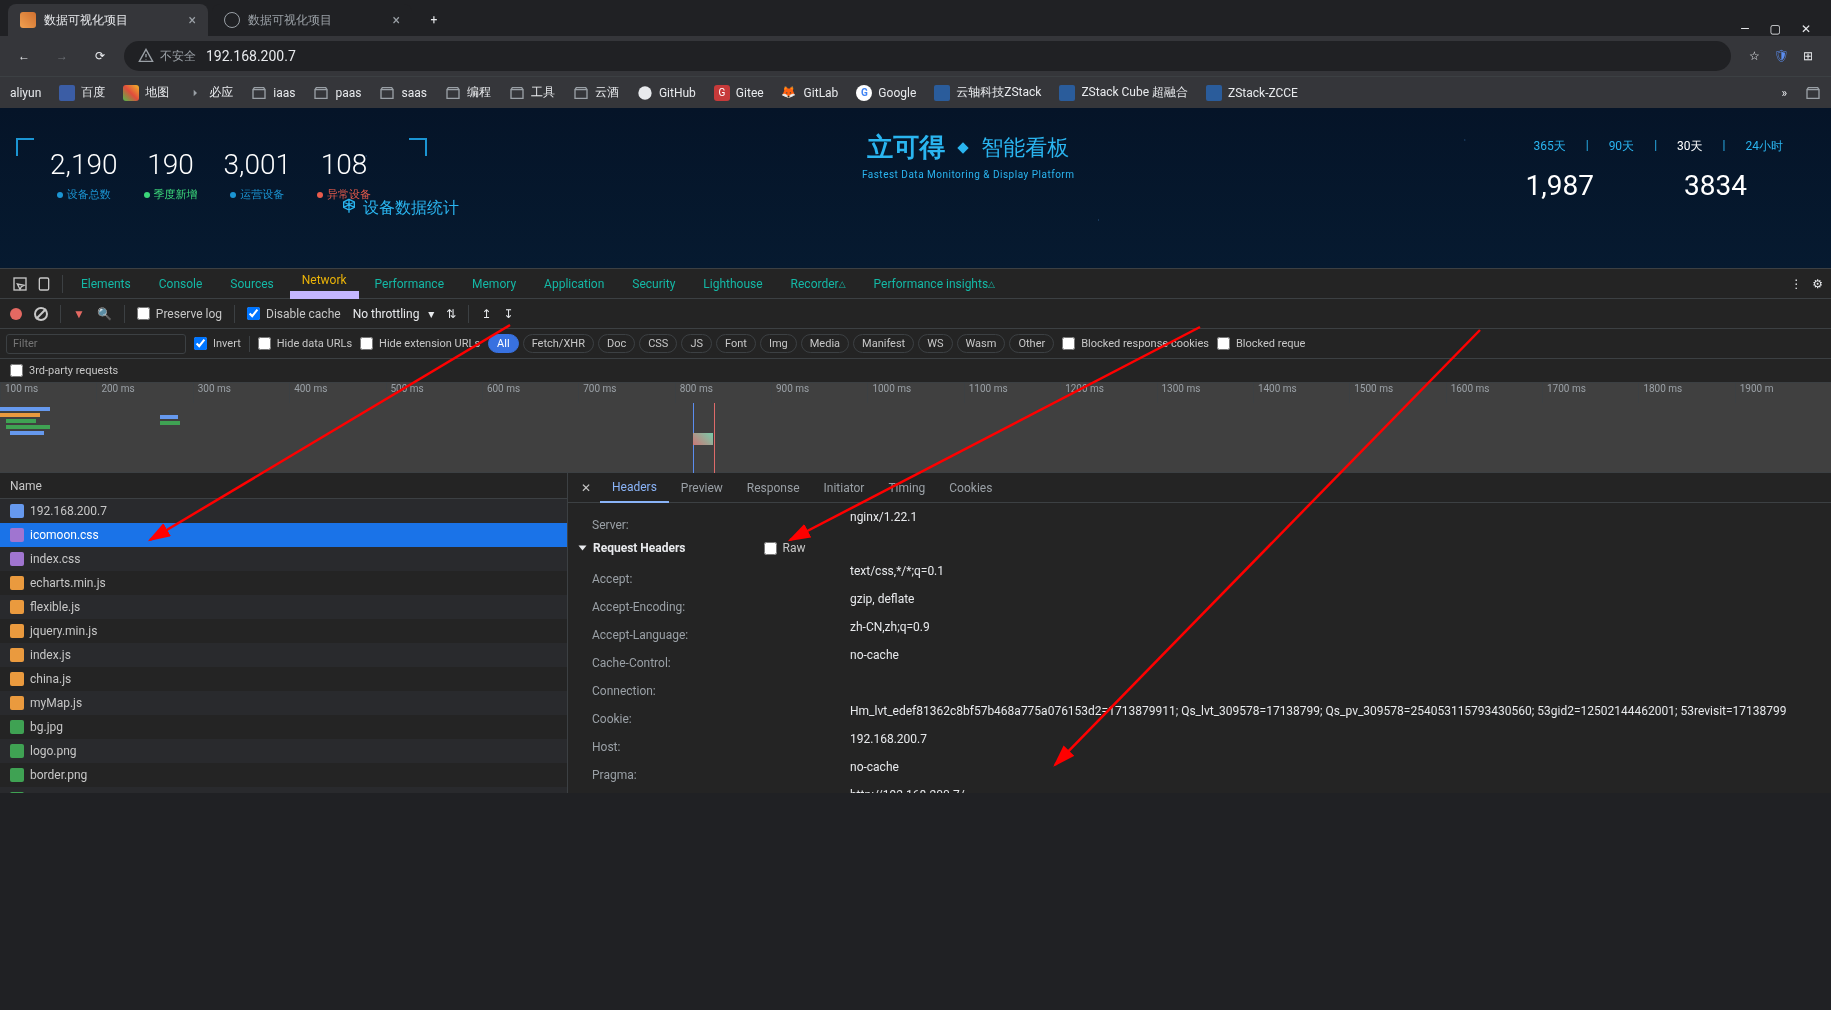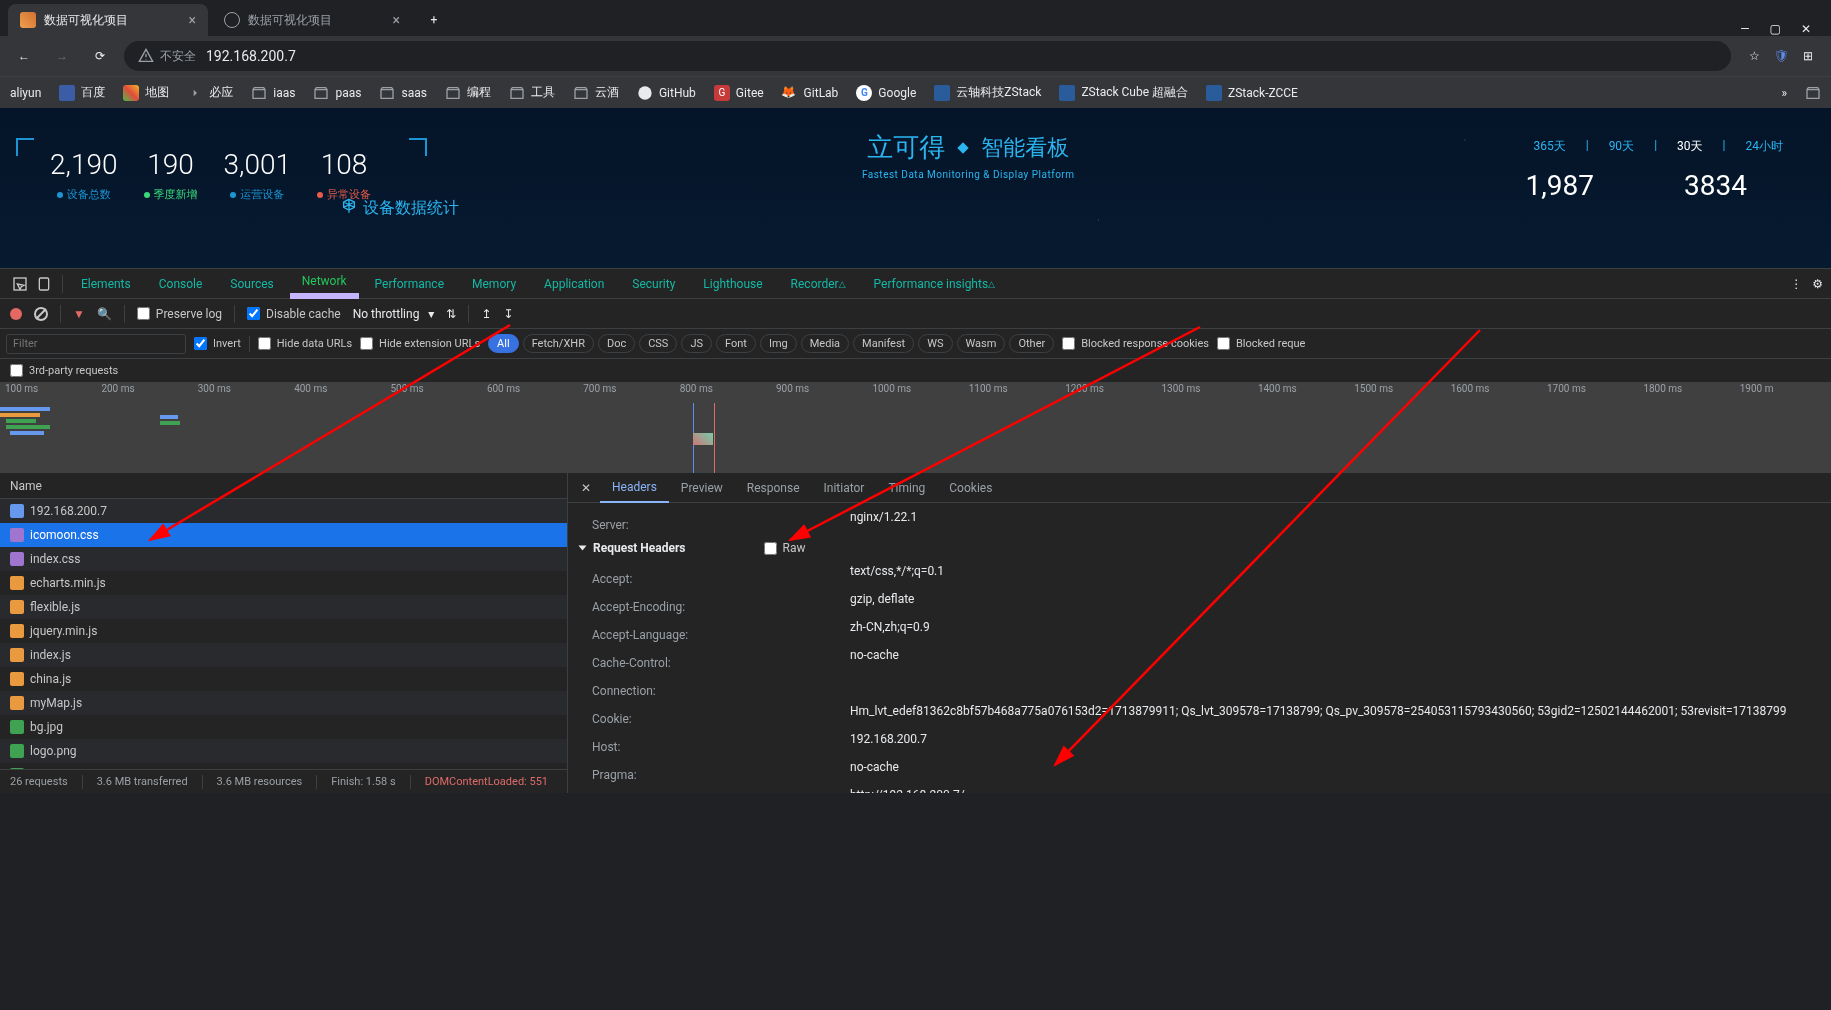--- a/index.html
+++ b/index.html
@@ -34,37 +34,37 @@
 .stats-left { display:flex; gap:26px; padding:40px 40px 16px 50px; position:relative; z-index:2; }
 .stat { text-align:center; }
 .stat .num { font-size:28px; font-weight:300; color:#fff; }
 .stat .lbl { font-size:11px; margin-top:6px; }
 .stat .dot { width:6px; height:6px; border-radius:3px; display:inline-block; margin-right:4px; }
 .corner { position:absolute; top:30px; left:16px; width:18px; height:18px; border-left:2px solid #1b95d3; border-top:2px solid #1b95d3; }
 .corner2 { position:absolute; top:30px; right:-16px; width:18px; height:18px; border-right:2px solid #1b95d3; border-top:2px solid #1b95d3; }
 .center-title { flex:1; text-align:center; padding-top:22px; position:relative; z-index:2; }
 .logo-row { display:flex; align-items:center; justify-content:center; gap:14px; }
 .diamond { width:8px; height:8px; background:#2ab5f0; transform:rotate(45deg); }
-.logo-text { font-size:26px; color:#2ab5f0; font-weight:normal; }
+.logo-text { font-size:26px; color:#2ab5f0; font-weight:bold; }
 .logo-sub { font-size:22px; color:#2ab5f0; }
 .logo-tag { font-size:10px; color:#2ab5f0; margin-top:4px; letter-spacing:0.5px; }
 .subhead { display:flex; gap:6px; color:#2ab5f0; font-size:16px; margin-top:18px; }
 .stats-right { padding:30px 40px 0 0; position:relative; z-index:2; }
 .timefilter { display:flex; gap:4px; font-size:12px; }
 .timefilter span { padding:0 8px; color:#2ab5f0; }
 .timefilter span.active { color:#fff; }
 .timefilter .sep { color:#2ab5f0; }
 .right-nums { display:flex; gap:90px; margin-top:14px; font-size:28px; color:#fff; }
 
 
 .devtools { position:relative; background:#242424; border-top:1px solid #3c4043; }
 .dt-tabs { height:30px; display:flex; align-items:center; padding:0 8px; border-bottom:1px solid #3c4043; background:#242424; }
 .dt-tabs .icon { width:24px; height:24px; display:flex; align-items:center; justify-content:center; color:#c7c7c7; }
 .dt-tabs .tab { min-width:auto; padding:0 12px; background:none; height:30px; border-radius:0; color:#14b8a6; font-size:12px; }
-.dt-tabs .tab.sel { color:#22c55e; border-bottom:6px solid #c4b5fd; }
+.dt-tabs .tab.sel { color:#eab308; border-bottom:8px solid #c4b5fd; }
 .dt-tabs .right { margin-left:auto; display:flex; gap:10px; }
 
 .dt-toolbar { height:30px; display:flex; align-items:center; gap:12px; padding:0 10px; border-bottom:1px solid #3c4043; background:#242424; font-size:12px; }
 .rec { width:12px; height:12px; border-radius:6px; background:#e46962; }
 .noblock { width:14px; height:14px; border:2px solid #c7c7c7; border-radius:7px; position:relative; }
 .noblock::after { content:""; position:absolute; width:14px; height:2px; background:#c7c7c7; top:4px; left:-2px; transform:rotate(-45deg); }
 .dt-toolbar .sep { width:1px; height:18px; background:#3c4043; }
 .ck { display:flex; align-items:center; gap:6px; color:#c7c7c7; }
 .ck input { width:13px; height:13px; }
 
@@ -485,31 +485,20 @@
           </div>
           <div class="reqrow">
             <span class="file-icon" style="background: rgb(63, 162, 83); border-radius: 2px;"></span>
             <span>border.png</span>
           </div>
           <div class="reqrow">
             <span class="file-icon" style="background: rgb(63, 162, 83); border-radius: 2px;"></span>
             <span>rect.png</span>
           </div>
         </div>
-      <div class="statusbar">
-        <span>26 requests</span>
-          <div class="sep"></div>
-        <span>3.6 MB transferred</span>
-          <div class="sep"></div>
-        <span>3.6 MB resources</span>
-          <div class="sep"></div>
-        <span>Finish: 1.58 s</span>
-          <div class="sep"></div>
-        <span class="dcl">DOMContentLoaded: 551</span>
-      </div>
     </div>
     <div class="detail">
       <div class="detail-tabs">
         <div class="x">✕</div>
         <div id="detail-tabs" style="display:flex">
             <div class="dtab sel">Headers</div>
             <div class="dtab">Preview</div>
             <div class="dtab">Response</div>
             <div class="dtab">Initiator</div>
             <div class="dtab">Timing</div>

